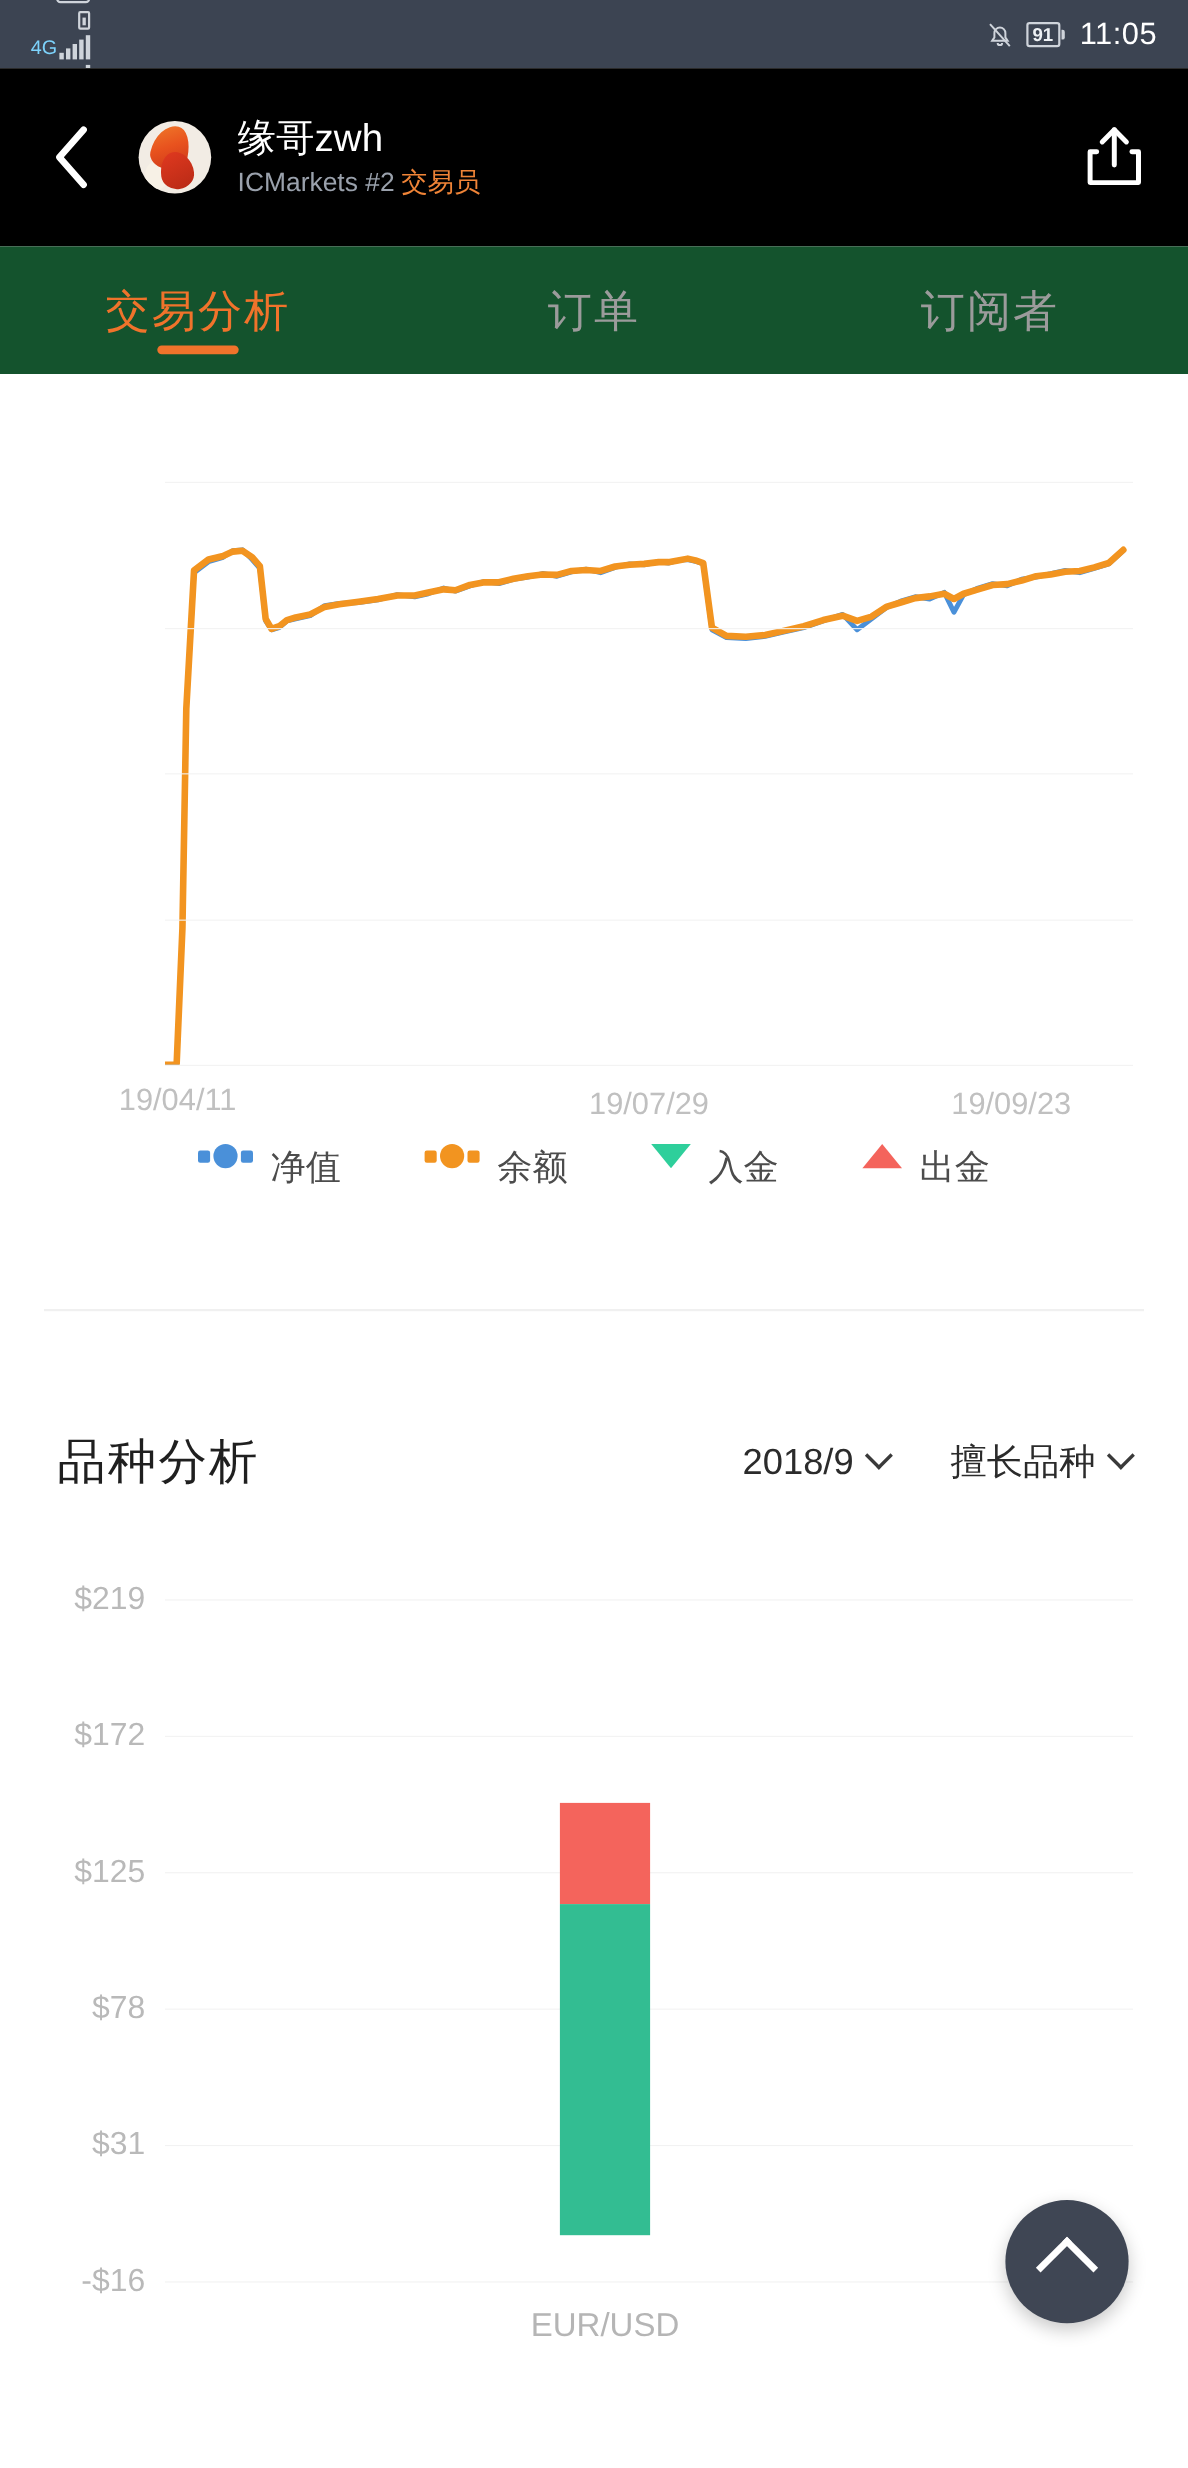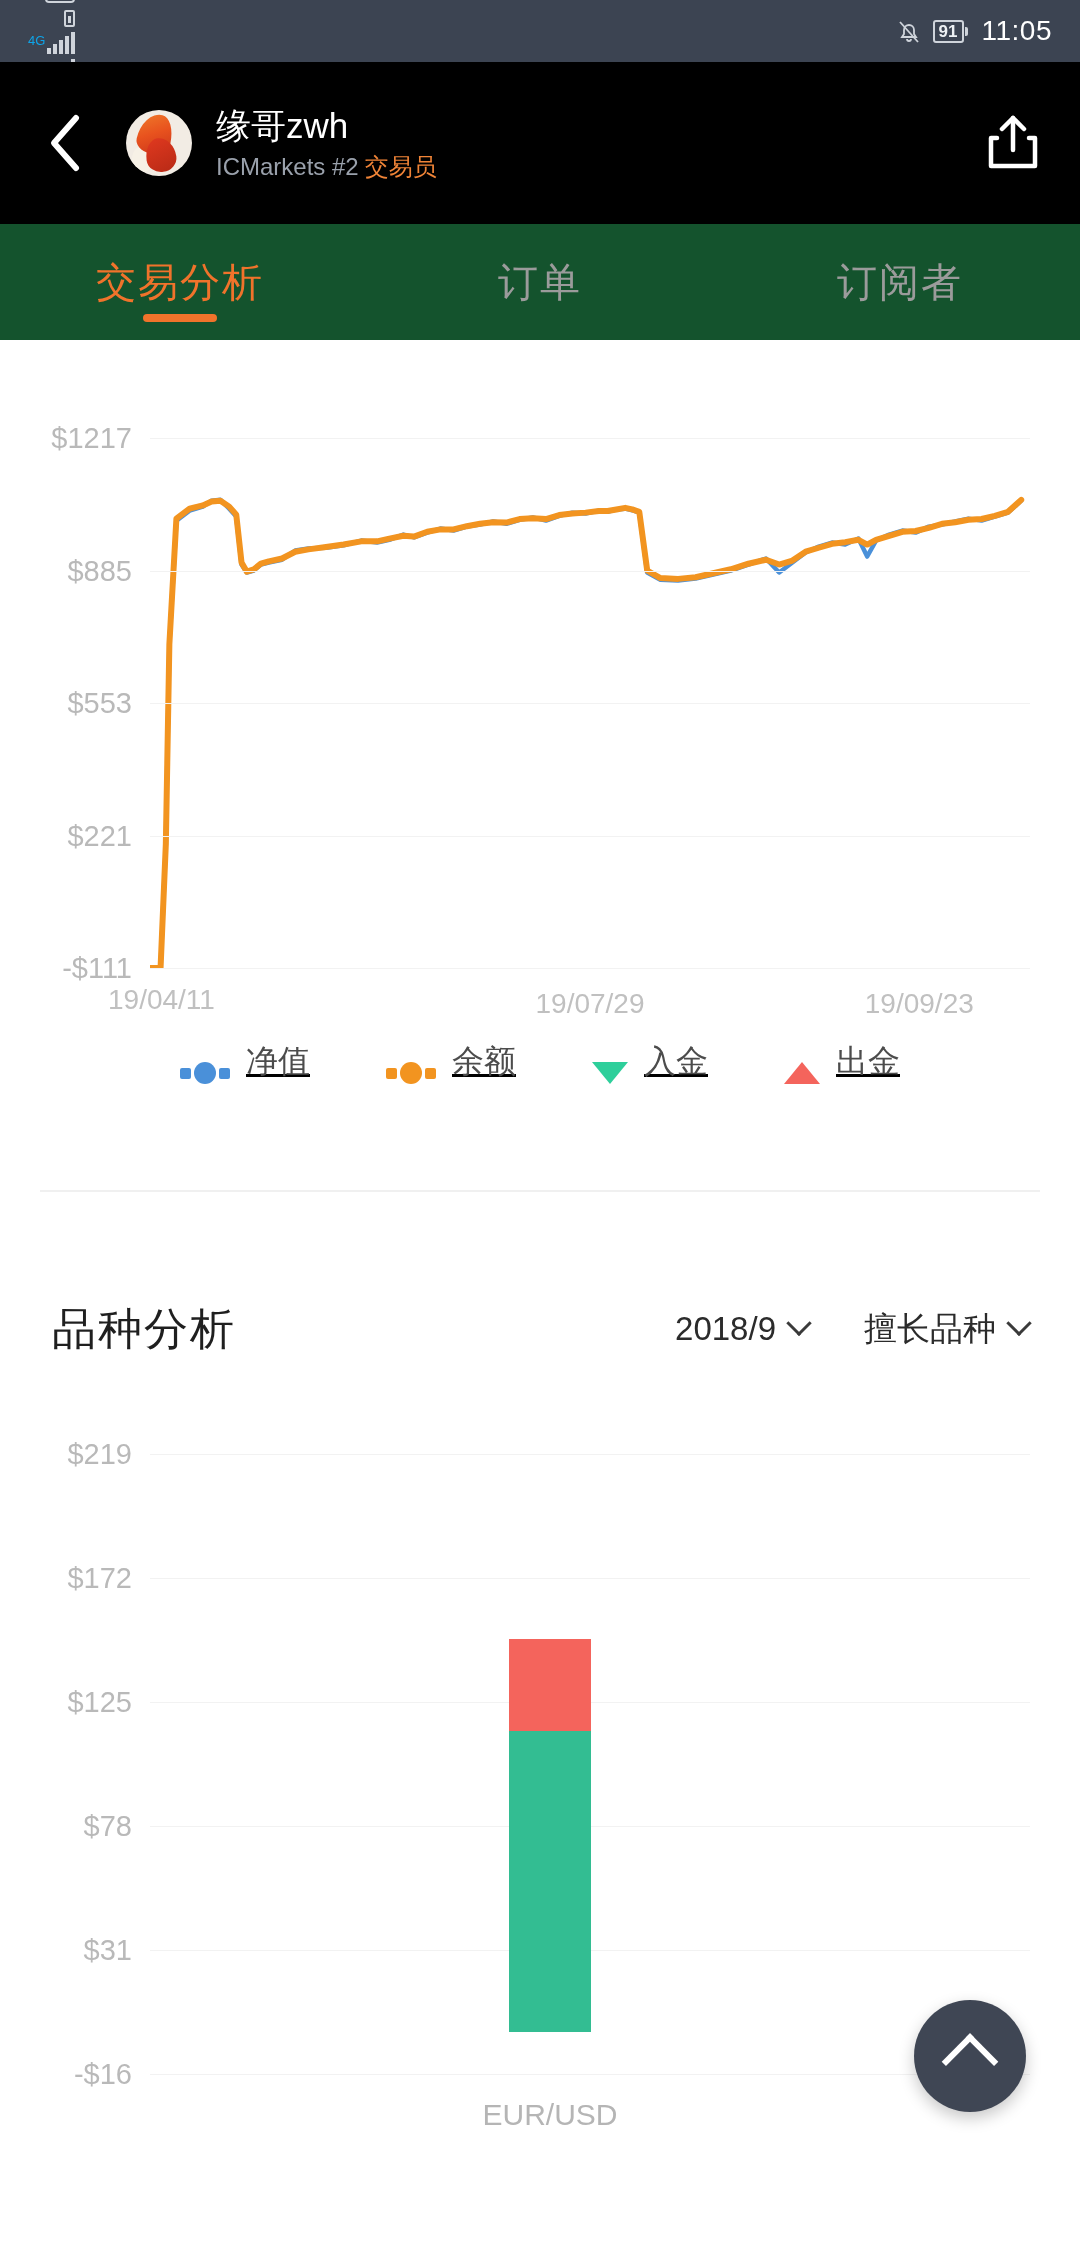--- a/index.html
+++ b/index.html
@@ -24,21 +24,21 @@
   }
   .sim-card{
     width:11px; height:17px; border:2px solid #cfd4db; border-radius:2px;
     position:relative;
   }
   .sim-card:after{
     content:""; position:absolute; left:2px; top:4px; width:3px; height:7px;
     background:#cfd4db;
   }
   .sig-group{display:flex; align-items:flex-end; gap:2px;}
-  .sig-4g{font-size:13px; line-height:1; color:#0ea5e9; align-self:flex-start; margin-bottom:-2px;}
+  .sig-4g{font-size:18px; line-height:1; color:#7dd3fc; align-self:flex-start; margin-bottom:-2px;}
   .bars{display:flex; align-items:flex-end; gap:2px; height:20px;}
   .bars i{width:4px; background:#cfd4db; display:block;}
   .bars i:nth-child(1){height:6px;}
   .bars i:nth-child(2){height:10px;}
   .bars i:nth-child(3){height:14px;}
   .bars i:nth-child(4){height:18px;}
   .bars i:nth-child(5){height:22px;}
   .sb-right{margin-left:auto; display:flex; align-items:center; gap:14px;}
   .bell{position:relative; width:22px; height:24px;}
   .bell svg{display:block;}
@@ -123,21 +123,21 @@
     transform:translateY(-50%); white-space:nowrap;
   }
   .ylab-col{position:absolute; left:0; top:98px; width:132px; height:530px;}
   .xlab{
     position:absolute; font-size:28px; color:#c0c0c0; white-space:nowrap;
   }
   .legend{
     position:absolute; left:0; top:700px; width:1080px;
     display:flex; align-items:center; justify-content:center; gap:0;
   }
-  .lg-item{display:flex; align-items:flex-end; margin:0 38px;text-decoration:underline;}
+  .lg-item{display:flex; align-items:flex-start; margin:0 38px;}
   .lg-line{display:flex; align-items:center;}
   .lg-seg{width:11px; height:11px; border-radius:2px;}
   .lg-dot{width:22px; height:22px; border-radius:50%; margin:0 3px;}
   .lg-tri-down{
     width:0;height:0;border-left:18px solid transparent;border-right:18px solid transparent;
     border-top:22px solid #2ecf9b;
   }
   .lg-tri-up{
     width:0;height:0;border-left:18px solid transparent;border-right:18px solid transparent;
     border-bottom:22px solid #f4645c;
@@ -270,27 +270,20 @@
     <span class="tab-label">订单</span>
 
   </div>
   <div class="tab">
     <span class="tab-label">订阅者</span>
 
   </div>
 </div>
 
 <div class="line-card">
-  <div class="ylab-col" id="lc-ylabs">
-      <span class="ylab" style="top: 0px;">$1217</span>
-      <span class="ylab" style="top: 132.5px;">$885</span>
-      <span class="ylab" style="top: 265px;">$553</span>
-      <span class="ylab" style="top: 397.5px;">$221</span>
-      <span class="ylab" style="top: 530px;">-$111</span>
-    </div>
   <div class="lc-plot" id="lc-plot">
     <svg id="lc-svg" width="880" height="530" viewBox="0 0 880 530" preserveAspectRatio="none">
         <polyline points="0.00,530.00 10.56,530.00 15.84,405.88 19.36,206.33 26.40,82.61 39.60,72.64 52.80,68.64 61.60,62.66 70.40,61.86 79.20,70.64 86.24,78.62 91.52,126.51 96.80,134.50 103.84,132.50 110.88,126.51 118.80,124.52 132.00,121.72 145.20,112.55 158.40,110.55 176.00,109.75 193.60,107.36 211.20,102.57 227.04,104.56 239.36,101.77 253.44,96.58 264.00,99.38 277.20,94.59 290.40,90.59 303.60,92.59 316.80,88.60 330.00,86.60 343.20,83.41 356.40,85.81 369.60,81.81 382.80,79.42 396.00,82.61 409.20,77.82 422.40,74.63 435.60,75.43 448.80,72.64 457.60,73.83 466.40,71.44 475.20,70.64 482.24,72.24 489.28,74.63 497.20,134.50 510.40,141.68 528.00,142.48 545.60,140.48 563.20,136.49 580.80,132.50 598.40,126.51 616.00,120.53 629.20,134.50 642.40,124.52 655.60,114.54 668.80,108.55 682.00,104.56 695.20,106.56 708.40,100.57 717.20,118.53 726.00,102.57 739.20,96.58 752.40,92.59 765.60,94.59 778.80,88.60 792.00,86.60 805.20,83.41 818.40,80.62 831.60,82.61 844.80,78.62 858.00,74.63 871.20,62.66" fill="none" stroke="#4a90d9" stroke-width="4.5" stroke-linejoin="round" stroke-linecap="round" vector-effect="non-scaling-stroke"></polyline>
         <polyline points="0.00,530.00 10.56,530.00 15.84,405.88 19.36,206.33 26.40,80.62 39.60,70.64 52.80,67.45 61.60,63.46 70.40,62.66 79.20,68.64 86.24,76.63 91.52,124.52 96.80,133.70 103.84,131.30 110.88,125.72 118.80,123.32 132.00,120.53 145.20,113.74 158.40,111.35 176.00,108.95 193.60,106.56 211.20,103.37 227.04,103.37 239.36,100.57 253.44,97.78 264.00,98.58 277.20,93.79 290.40,91.39 303.60,91.39 316.80,88.20 330.00,85.81 343.20,84.21 356.40,84.61 369.60,81.02 382.80,80.22 396.00,81.02 409.20,77.03 422.40,75.43 435.60,74.63 448.80,73.03 457.60,73.03 466.40,71.44 475.20,69.84 482.24,71.44 489.28,73.83 497.20,132.50 510.40,140.08 528.00,140.88 545.60,139.28 563.20,135.29 580.80,131.30 598.40,125.72 616.00,121.72 629.20,126.51 642.40,122.52 655.60,113.74 668.80,109.75 682.00,105.76 695.20,104.16 708.40,101.77 717.20,106.56 726.00,101.77 739.20,97.78 752.40,93.79 765.60,92.99 778.80,89.80 792.00,85.81 805.20,84.21 818.40,81.81 831.60,81.02 844.80,77.82 858.00,73.83 871.20,61.86" fill="none" stroke="#f29420" stroke-width="6" stroke-linejoin="round" stroke-linecap="round" vector-effect="non-scaling-stroke"></polyline>
       </svg>
   <div class="gridline" style="top: 0px;"></div><div class="gridline" style="top: 132.5px;"></div><div class="gridline" style="top: 265px;"></div><div class="gridline" style="top: 397.5px;"></div><div class="gridline" style="top: 530px;"></div></div>
   <div id="lc-xlabs">
       <span class="xlab" style="top: 644px; left: 108px;">19/04/11</span>
       <span class="xlab" style="top: 648px; left: 590px; transform: translateX(-50%);">19/07/29</span>
       <span class="xlab" style="top: 648px; left: 864.8px;">19/09/23</span>

